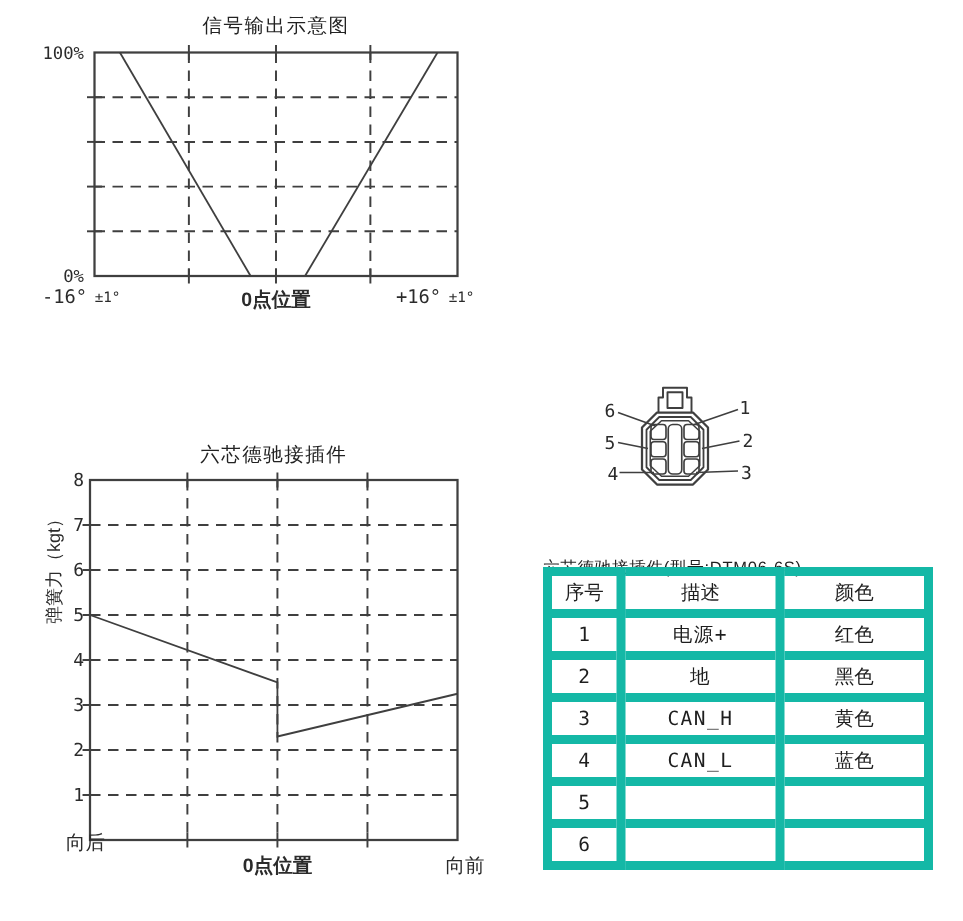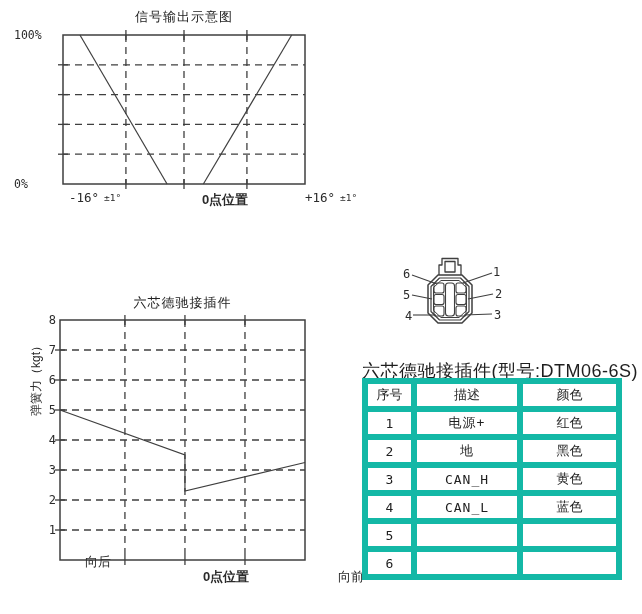--- a/index.html
+++ b/index.html
@@ -1,31 +1,31 @@
 <!DOCTYPE html>
 <html><head>
 <meta charset="utf-8">
 <style>
   html,body{margin:0;padding:0;background:#fff;}
   .page{position:relative;width:642px;height:614px;background:#ffffff;overflow:hidden;
         font-family:"Liberation Sans",sans-serif;color:#222;}
   section{position:absolute;}
   .chart-title{position:absolute;text-align:center;font-size:13px;letter-spacing:1px;color:#222;}
   .mono{font-family:"DejaVu Sans Mono",monospace;}
-  .ytick{position:absolute;font-size:11.5px;color:#2b2b2b;}
-  .xlab{position:absolute;font-size:13px;color:#2b2b2b;white-space:nowrap;margin-left:41px;}
+  .ytick{position:absolute;text-align:right;font-size:11.5px;color:#2b2b2b;}
+  .xlab{position:absolute;font-size:13px;color:#2b2b2b;white-space:nowrap;}
   .xlab .main{font-family:"DejaVu Sans Mono",monospace;font-size:12.5px;}
   .xlab .tol{font-family:"DejaVu Sans Mono",monospace;font-size:9.5px;margin-left:5px;vertical-align:1px;}
   .xlab.center-lab{text-align:center;font-weight:bold;}
   .ylabel-rot{position:absolute;width:110px;height:14px;line-height:14px;text-align:center;
               font-size:12px;color:#2b2b2b;transform:rotate(-90deg);transform-origin:50% 50%;white-space:nowrap;}
   .ytick-num{position:absolute;width:22px;height:16px;line-height:16px;text-align:right;
              font-size:12px;color:#2b2b2b;font-family:"DejaVu Sans Mono",monospace;}
   .pin-num{position:absolute;font-size:12px;color:#2b2b2b;font-family:"DejaVu Sans Mono",monospace;}
-  .table-title{position:absolute;left:0;top:4px;font-size:18px;color:#1e1e1e;letter-spacing:0.5px;white-space:nowrap;}
+  .table-title{position:absolute;left:0;top:16px;font-size:11px;color:#1e1e1e;letter-spacing:0.5px;white-space:nowrap;}
   table.pinout{border-collapse:collapse;table-layout:fixed;position:absolute;left:2px;top:23px;width:254px;}
   table.pinout th,table.pinout td{border:6px solid #14b8a6;height:22px;padding:0;
       text-align:center;font-size:13px;font-weight:normal;color:#1e1e1e;overflow:hidden;}
   table.pinout tr:not(:last-child) th,
   table.pinout tr:not(:last-child) td{border-bottom:3px double #3f3f3f;}
   table.pinout .c0{font-family:"DejaVu Sans Mono",monospace;}
   table.pinout .c1{font-family:"DejaVu Sans Mono",monospace;letter-spacing:1px;margin-top:36px;}
   svg{position:absolute;overflow:visible;}
 </style>
 </head>

